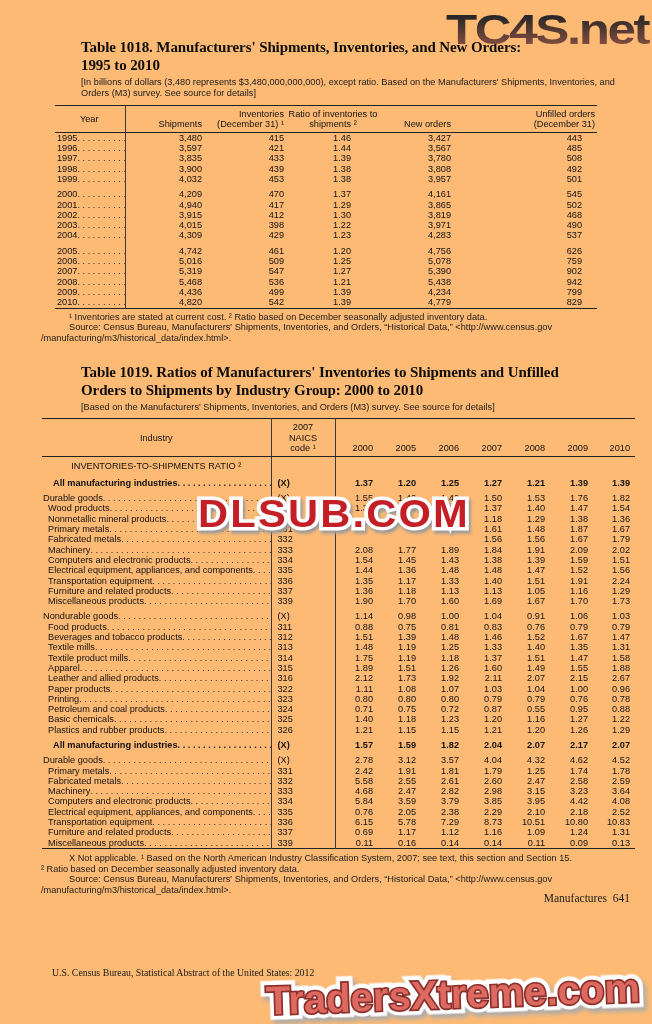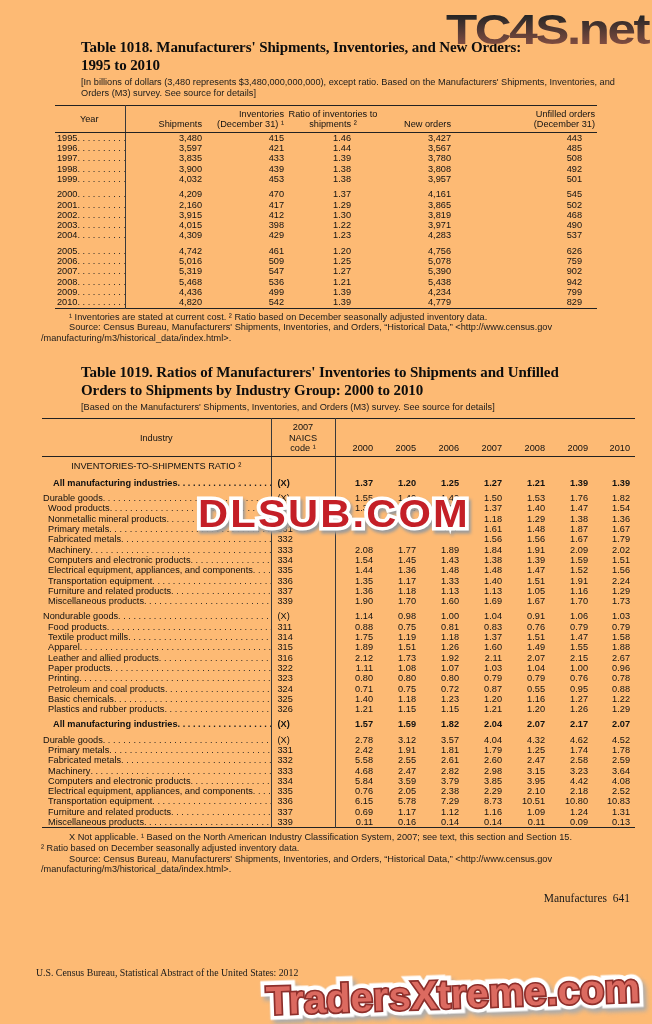--- a/index.html
+++ b/index.html
@@ -51,21 +51,21 @@
   .t1019 td.shead{text-align:center;padding:4px 0 2px 0;}
   .t1019 tr.sect2 td.shead{padding:13px 0 5px 0;}
   
   .fnotes{margin:3px 0 0 41px;font-size:9.2px;line-height:10.6px;color:#1a1a1a;}
   .fnotes div{white-space:nowrap;}
   .fnotes div.ind{padding-left:28px;}
   .fn1019{margin-top:4px;}
   
   .pghead{position:absolute;top:892px;right:22px;font-family:"Liberation Serif",serif;
           font-size:11.5px;color:#1a1a1a;white-space:pre;}
-  .pgfoot{position:absolute;top:967px;left:36px;font-family:"Liberation Serif",serif;
+  .pgfoot{position:absolute;top:967px;left:52px;font-family:"Liberation Serif",serif;
           font-size:9.8px;color:#1a1a1a;}
   
   .wm{position:absolute;pointer-events:none;}
   #wm-top{top:2px;right:0px;width:210px;height:54px;}
   #wm-mid{left:183px;top:488px;width:302px;height:50px;}
   #wm-bot{left:254px;top:966px;width:398px;height:58px;}
 </style>
 </head>
 <body>
 
@@ -188,21 +188,21 @@
           <td>4,161</td>
           <td class="u">545</td>
         </tr>
         <tr>
           <td class="stub">
             <div class="sr">
               <span class="lbl">2001</span>
               <span class="dots"></span>
             </div>
           </td>
-          <td>2,160</td>
+          <td>4,940</td>
           <td>417</td>
           <td>1.29</td>
           <td>3,865</td>
           <td class="u">502</td>
         </tr>
         <tr>
           <td class="stub">
             <div class="sr">
               <span class="lbl">2002</span>
               <span class="dots"></span>
@@ -586,20 +586,52 @@
           <td class="val">0.75</td>
           <td class="val">0.81</td>
           <td class="val">0.83</td>
           <td class="val">0.76</td>
           <td class="val">0.79</td>
           <td class="val">0.79</td>
         </tr>
         <tr>
           <td class="stub ind">
             <div class="sr">
+              <span class="lbl">Beverages and tobacco products</span>
+              <span class="dots"></span>
+            </div>
+          </td>
+          <td class="code">312</td>
+          <td class="val">1.51</td>
+          <td class="val">1.39</td>
+          <td class="val">1.48</td>
+          <td class="val">1.46</td>
+          <td class="val">1.52</td>
+          <td class="val">1.67</td>
+          <td class="val">1.47</td>
+        </tr>
+        <tr>
+          <td class="stub ind">
+            <div class="sr">
+              <span class="lbl">Textile mills</span>
+              <span class="dots"></span>
+            </div>
+          </td>
+          <td class="code">313</td>
+          <td class="val">1.48</td>
+          <td class="val">1.19</td>
+          <td class="val">1.25</td>
+          <td class="val">1.33</td>
+          <td class="val">1.40</td>
+          <td class="val">1.35</td>
+          <td class="val">1.31</td>
+        </tr>
+        <tr>
+          <td class="stub ind">
+            <div class="sr">
               <span class="lbl">Textile product mills</span>
               <span class="dots"></span>
             </div>
           </td>
           <td class="code">314</td>
           <td class="val">1.75</td>
           <td class="val">1.19</td>
           <td class="val">1.18</td>
           <td class="val">1.37</td>
           <td class="val">1.51</td>

